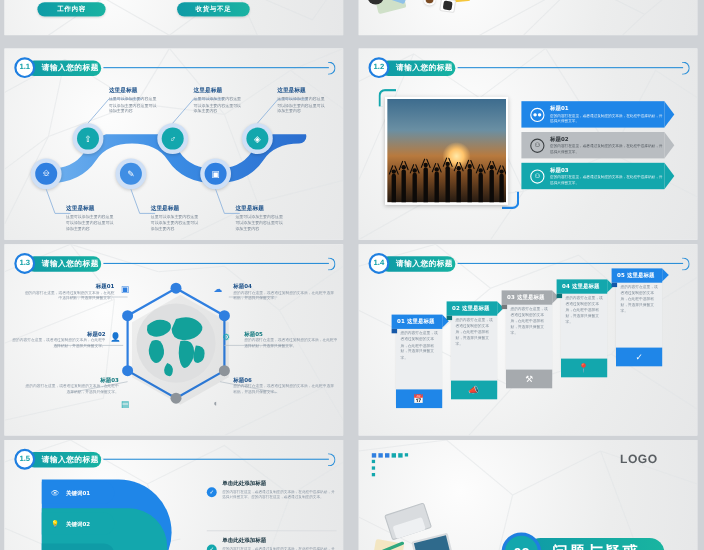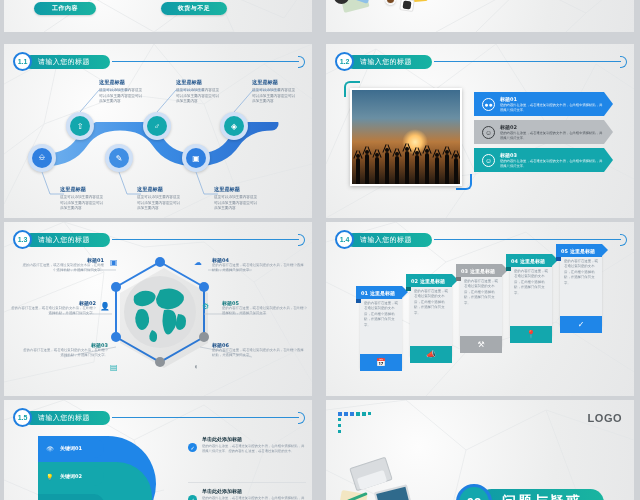--- a/index.html
+++ b/index.html
@@ -28,25 +28,25 @@
   
   .sec-title { position: absolute; display: flex; align-items: center; }
   .sec-num {
     width: 19px; height: 19px; border-radius: 50%;
     border: 2px solid #1f7fe0; background: #fff;
     display: flex; align-items: center; justify-content: center;
     color: #12a0a8; font-size: 7px; font-weight: bold;
     position: relative; z-index: 3;
   }
   .sec-pill {
-    height: 14px; margin-left: -8px; padding: 0 20px 0 14px;
+    height: 14px; margin-left: -8px; padding: 0 2px 0 14px;
     border-radius: 7px;
     background: linear-gradient(90deg, #0f9ba6 0%, #14a7a4 60%, #17b3a2 100%);
     display: flex; align-items: center;
-    color: #fff; font-size: 7px; font-weight: normal; letter-spacing: .4px;
+    color: #fff; font-size: 7px; font-weight: bold; letter-spacing: .4px;
     position: relative; z-index: 2;
   }
   .sec-line { flex: 1; height: 1px; background: #2b8fd8; margin-left: 2px; }
   .sec-arrow {
     width: 7px; height: 12px; margin-left: -1px;
     border-right: 1.4px solid #2b8fd8;
     border-top: 1.4px solid #2b8fd8;
     border-bottom: 1.4px solid #2b8fd8;
     border-radius: 0 10px 10px 0;
   }
@@ -618,21 +618,21 @@
         <span style="left:6px;top:0;background:#2f7fe0;width:4px;height:4px;"></span>
         <span style="left:12px;top:0;background:#2f7fe0;width:4px;height:4px;"></span>
         <span style="left:18px;top:0;background:#13a7ad;width:4px;height:4px;"></span>
         <span style="left:24px;top:0;background:#13a7ad;width:4px;height:4px;"></span>
         <span style="left:30px;top:0;background:#13a7ad;width:3px;height:3px;"></span>
         <span style="left:0;top:6px;background:#13a7ad;width:3px;height:3px;"></span>
         <span style="left:0;top:12px;background:#13a7ad;width:3px;height:3px;"></span>
         <span style="left:0;top:18px;background:#13a7ad;width:3px;height:3px;"></span>
       </div>
 
-      <div class="logo-txt" style="right:12px; top:12px;">LOGO</div>
+      <div class="logo-txt" style="right:36px; top:12px;">LOGO</div>
 
       <div class="deskitem" style="left:26px;top:62px;width:38px;height:24px;background:#d9dcdf;border:1px solid #bfc4c8;transform:rotate(-18deg);"></div>
       <div class="deskitem" style="left:32px;top:74px;width:28px;height:12px;background:#eef0f2;transform:rotate(-18deg);"></div>
       <div class="deskitem" style="left:50px;top:88px;width:34px;height:22px;background:#2f6a8c;border:2px solid #d9dcdf;transform:rotate(-14deg);"></div>
       <div class="deskitem" style="left:14px;top:92px;width:26px;height:20px;background:#f3e6c2;transform:rotate(10deg);"></div>
       <div class="deskitem" style="left:20px;top:96px;width:22px;height:3px;background:#2fa87f;transform:rotate(-22deg);"></div>
 
       <div class="sec2" style="left:130px; top:84px;">
         <div class="sec2-ring">02</div>
         <div class="sec2-pill cn">问题与疑惑</div>

